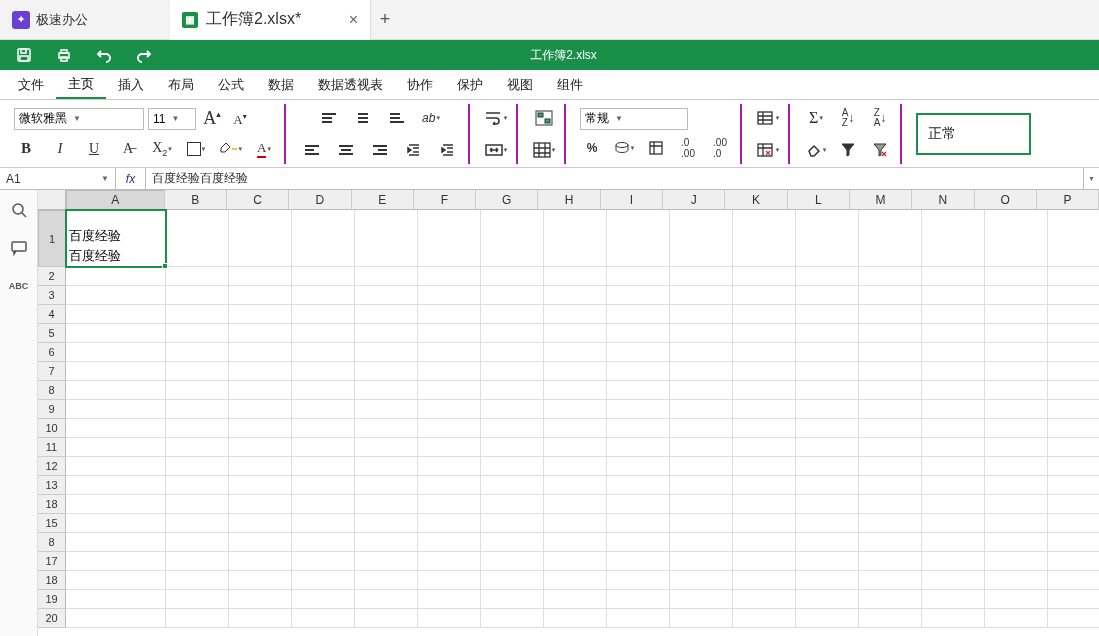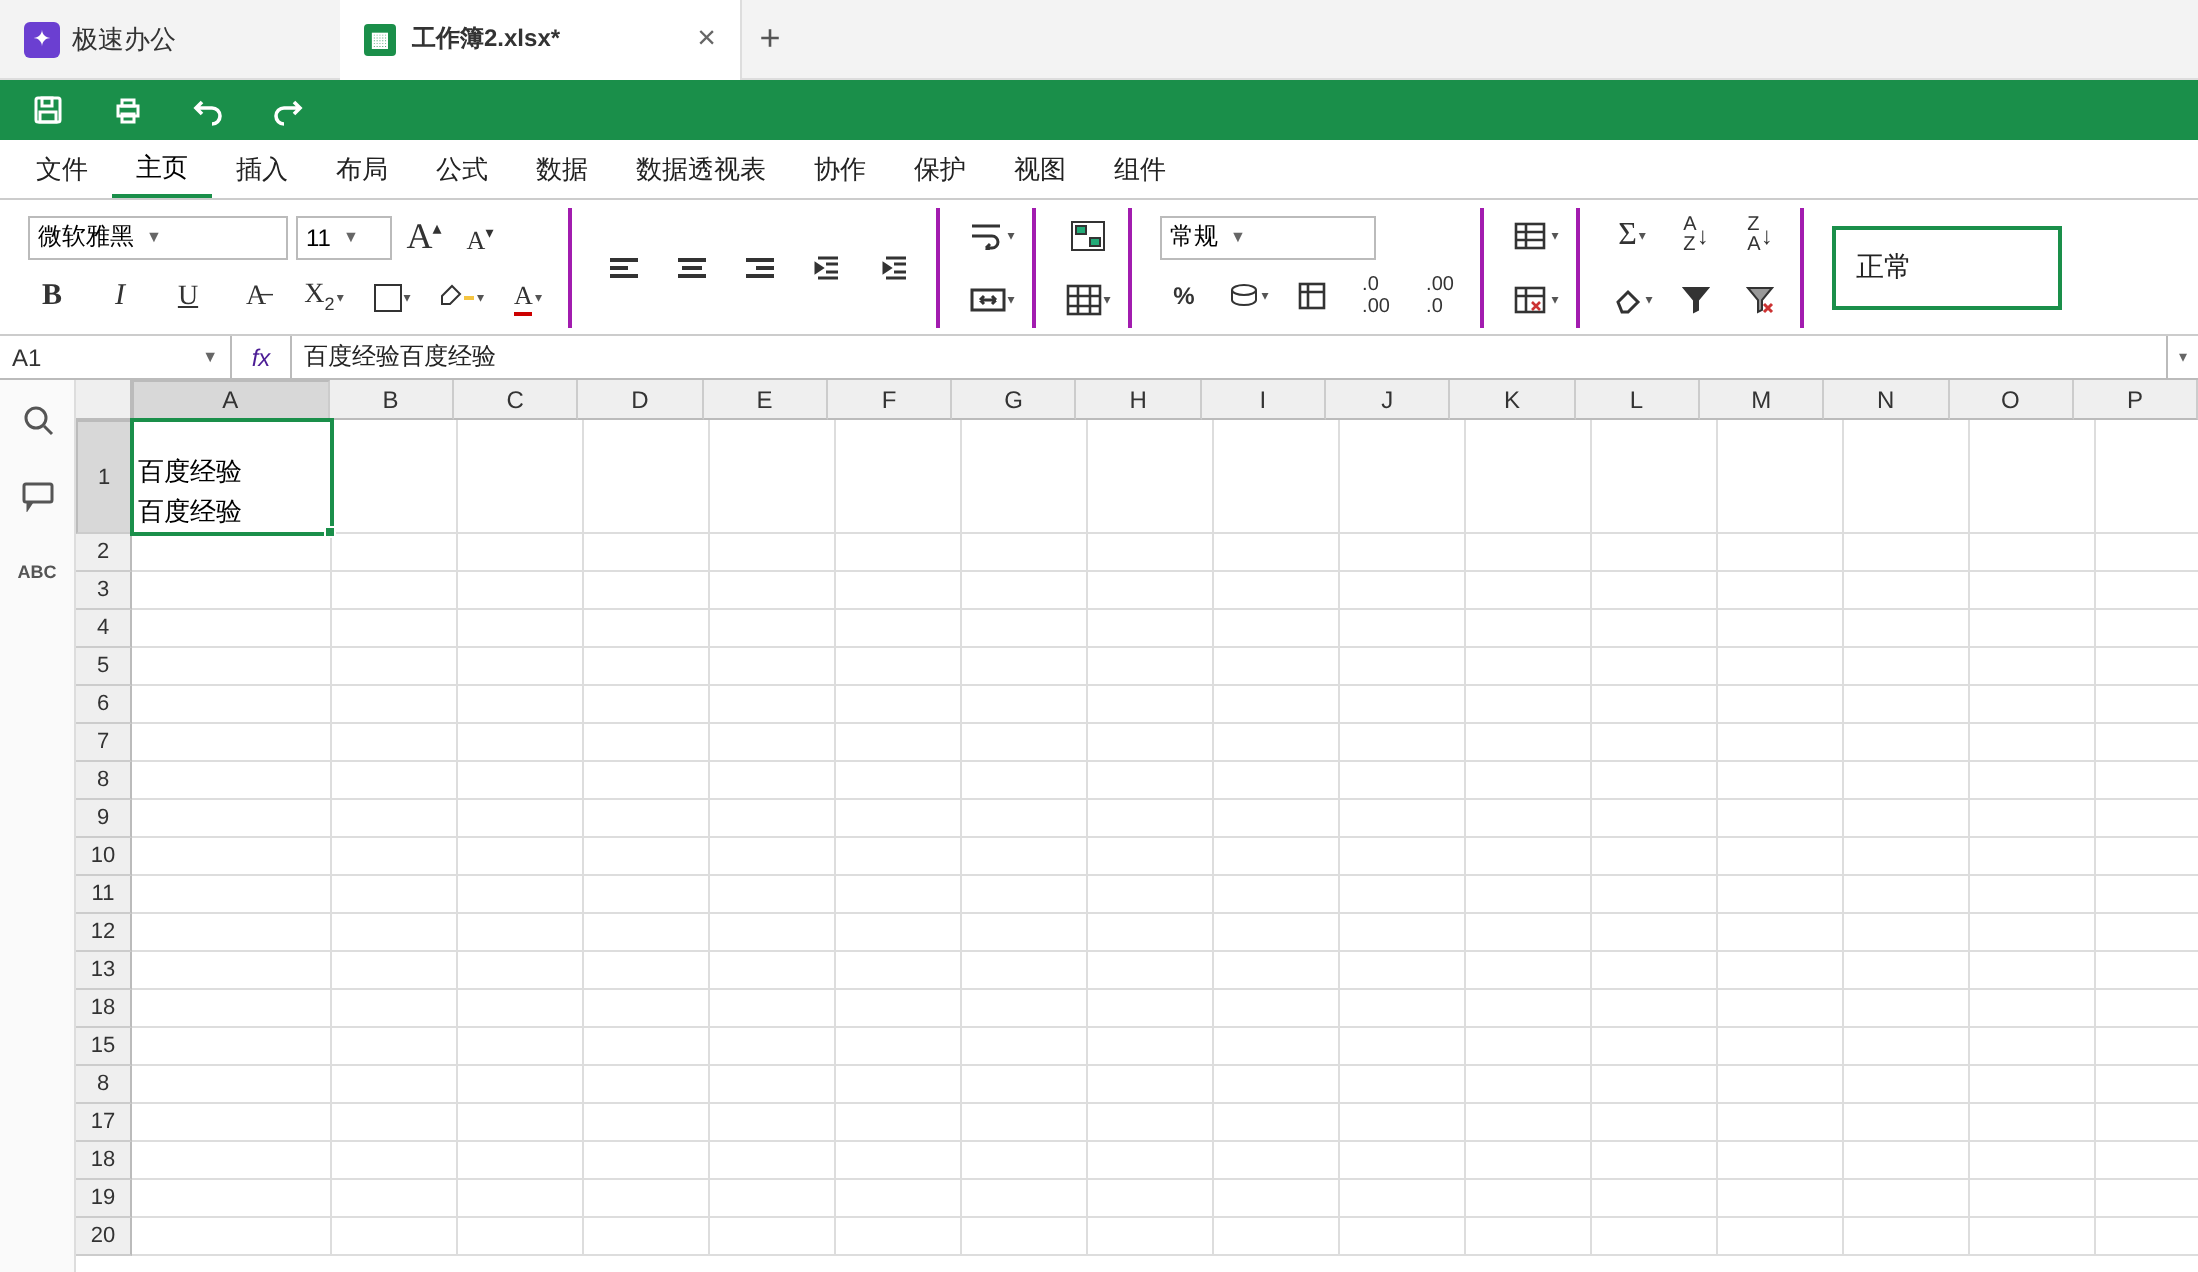--- a/index.html
+++ b/index.html
@@ -5,21 +5,21 @@
 * { box-sizing: border-box; margin: 0; padding: 0; font-family: "Microsoft YaHei", Arial, sans-serif; }
 body { width: 1099px; height: 636px; overflow: hidden; font-size: 12px; background: #fff; }
 
 
 .winbar { height: 40px; background: #f3f3f3; display: flex; align-items: center; border-bottom: 1px solid #ddd; }
 .app-brand { display: flex; align-items: center; gap: 6px; padding: 0 12px; width: 170px; }
 .brand-icon { width: 18px; height: 18px; background: #6b3fd1; border-radius: 3px; display:flex;align-items:center;justify-content:center;color:#fff;font-size:11px; }
 .brand-txt { color: #333; font-size: 13px; }
 .tab { height: 40px; background: #fff; display: flex; align-items: center; padding: 0 12px; gap: 8px; box-shadow: 0 -2px 0 #fff, 1px 0 0 #ddd; min-width: 200px; position:relative; }
 .tab-ico { width:16px;height:16px;background:#1a8f4a;border-radius:2px;display:flex;align-items:center;justify-content:center;color:#fff;font-size:10px;font-weight:bold; }
-.tab-txt { color:#333; font-size:12px; flex:1;font-weight:bold; }
+.tab-txt { color:#333; font-size:16px; flex:1; }
 .tab-close { color:#666; font-size:16px; cursor:pointer; line-height:1; }
 .tab-add { width:30px;height:40px;display:flex;align-items:center;justify-content:center;color:#555;font-size:18px;cursor:pointer; }
 
 
 .titlebar { height: 30px; background: #1a8f4a; color:#fff; display:flex; align-items:center; }
 .tb-left { display:flex; gap:20px; padding:0 14px; }
 .tb-ico { width:20px;height:20px;display:flex;align-items:center;justify-content:center;cursor:pointer; }
 .tb-ico svg { stroke:#fff; fill:none; }
 .tb-title { flex:1; text-align:center; font-size:12px; }
 
@@ -117,20 +117,21 @@
         <svg width="16" height="16" viewBox="0 0 16 16" stroke-width="1.8">
           <path d="M5 4 L2 7 L5 10 M2 7 H10 a4 4 0 0 1 0 8" fill="none"></path>
         </svg>
       </div>
     <div class="tb-ico">
         <svg width="16" height="16" viewBox="0 0 16 16" stroke-width="1.8">
           <path d="M11 4 L14 7 L11 10 M14 7 H6 a4 4 0 0 0 0 8" fill="none"></path>
         </svg>
       </div>
   </div>
+  <div class="tb-title">工作簿2.xlsx</div>
   <div style="width:140px"></div>
 </div>
 
 <div class="menubar" id="menubar">
     <div class="menuitem">文件</div>
     <div class="menuitem active">主页</div>
     <div class="menuitem">插入</div>
     <div class="menuitem">布局</div>
     <div class="menuitem">公式</div>
     <div class="menuitem">数据</div>
@@ -193,20 +194,47 @@
         <div class="rbtn">
             <span style="font-family:serif;font-size:13px;display:block" class="underbar">A</span>
             <span class="mini-caret">▾</span>
           </div>
       </div>
     </div>
   </div>
 
   <div class="rgroup">
     <div class="vstack" style="gap:8px">
+      <div class="hstack" style="gap:10px">
+        <div class="rbtn">
+            <div class="align-ico l">
+              <span></span>
+              <span style="width:10px"></span>
+              <span style="width:10px"></span>
+            </div>
+          </div>
+        <div class="rbtn">
+            <div class="align-ico c">
+              <span style="width:10px"></span>
+              <span></span>
+              <span style="width:10px"></span>
+            </div>
+          </div>
+        <div class="rbtn">
+            <div class="align-ico r" style="transform:rotate(180deg)">
+              <span></span>
+              <span style="width:10px"></span>
+              <span style="width:10px"></span>
+            </div>
+          </div>
+        <div class="rbtn">
+            <span style="font-style:italic">ab</span>
+            <span class="mini-caret">▾</span>
+          </div>
+      </div>
       <div class="hstack" style="gap:10px">
         <div class="rbtn">
             <div class="align-ico l">
               <span></span>
               <span style="width:9px"></span>
               <span></span>
             </div>
           </div>
         <div class="rbtn">
             <div class="align-ico c">

